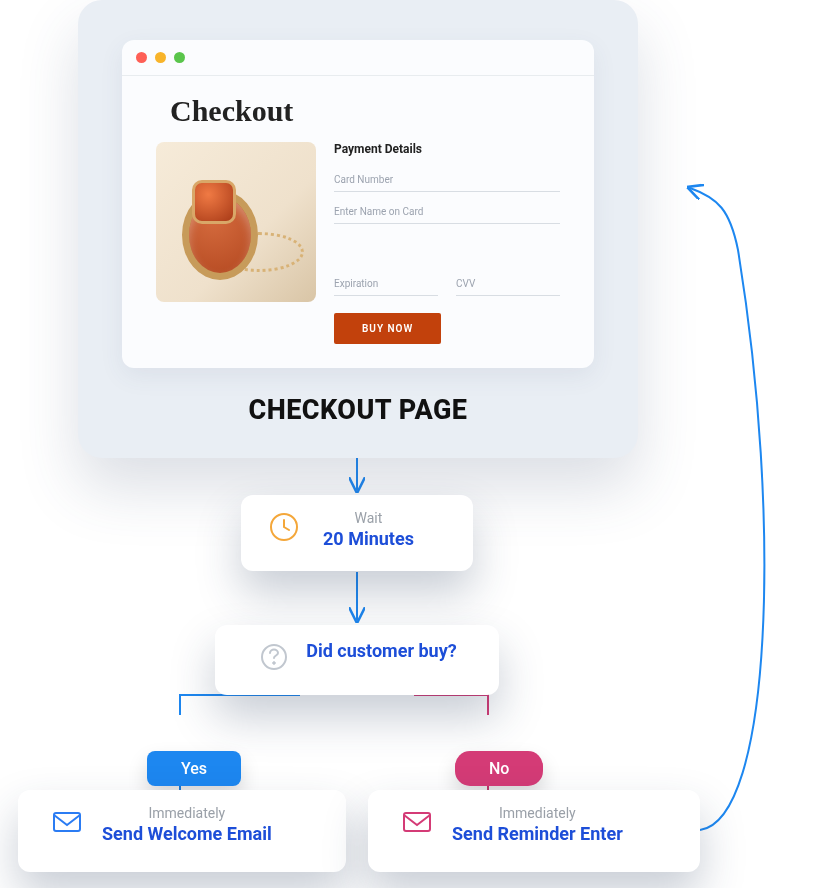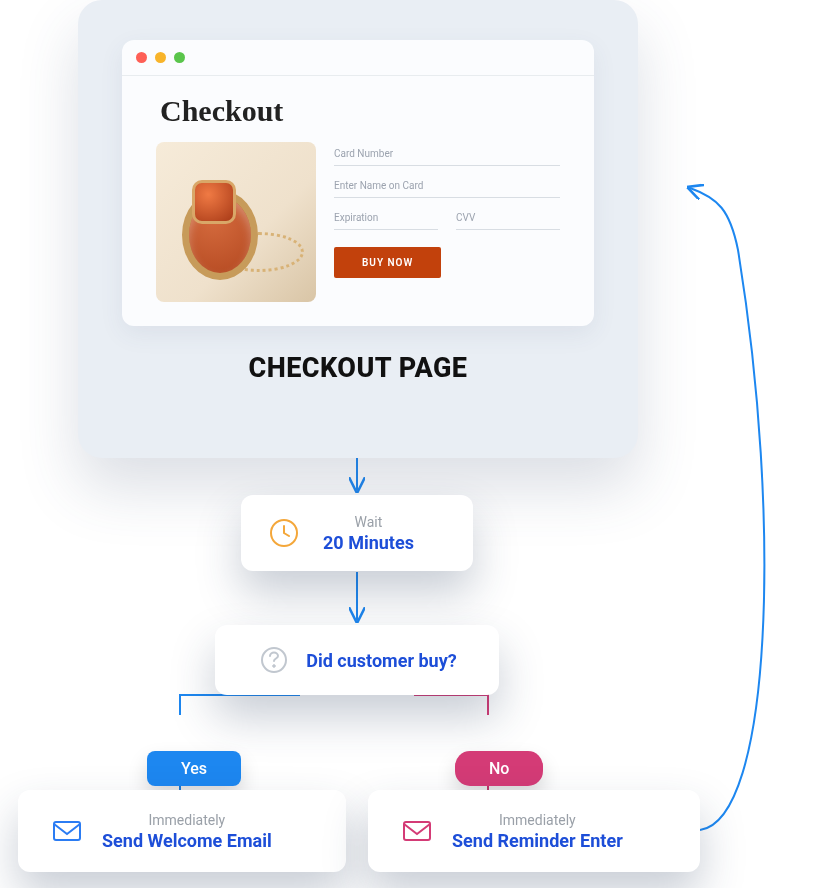--- a/index.html
+++ b/index.html
@@ -42,21 +42,21 @@
   .dot-green { background: #5ac54b; }
   .checkout-body {
     padding: 18px 34px 24px;
   }
   .checkout-title {
     font-family: Georgia, 'Times New Roman', serif;
     font-size: 30px;
     font-weight: 600;
     color: #222;
     margin-bottom: 14px;
-    margin-left: 4px;
+    margin-left: 14px;
   }
   .checkout-row { display: flex; gap: 18px; }
   .product-img {
     width: 160px;
     height: 160px;
     border-radius: 8px;
     background: linear-gradient(135deg,#f6ebd9 0%, #efe1cc 60%, #d9c5a6 100%);
     position: relative;
     overflow: hidden;
   }
@@ -93,21 +93,21 @@
     margin-bottom: 12px;
   }
   .field {
     font-size: 10px;
     color: #9ca3af;
     border-bottom: 1px solid #d8dde3;
     padding: 6px 0;
     margin-bottom: 8px;
   }
   .field-row { display: flex; gap: 18px; }
-  .field-row .field { flex: 1; }
+  .field-row .field { flex: 1; margin-top: 40px; }
   .buy-btn {
     display: inline-block;
     background: #c2410c;
     color: #fff;
     font-size: 10px;
     font-weight: 600;
     letter-spacing: 1px;
     padding: 10px 28px;
     border-radius: 2px;
     margin-top: 9px;
@@ -120,22 +120,21 @@
     color: #111;
     margin-top: 26px;
   }
 
   .node {
     position: absolute;
     background: #fff;
     border-radius: 12px;
     box-shadow: 0 22px 44px rgba(40,60,90,0.25);
     display: flex;
-    align-items: center;
-    padding: 28px 26px;
+    padding: 15px 26px;
   }
   .node-wait {
     left: 241px; top: 495px;
     width: 232px; height: 76px;
     gap: 22px;
   }
   .node-question {
     left: 215px; top: 625px;
     width: 284px; height: 70px;
     gap: 15px;
@@ -231,20 +230,21 @@
     </div>
     <div class="checkout-body">
       <div class="checkout-title">Checkout</div>
       <div class="checkout-row">
         <div class="product-img">
           <div class="ring-thin"></div>
           <div class="ring-large"></div>
           <div class="ring-gem"></div>
         </div>
         <div class="form-col">
+          <div class="form-head">Payment Details</div>
           <div class="field">Card Number</div>
           <div class="field">Enter Name on Card</div>
           <div class="field-row">
             <div class="field">Expiration</div>
             <div class="field">CVV</div>
           </div>
           <div class="buy-btn">BUY NOW</div>
         </div>
       </div>
     </div>

